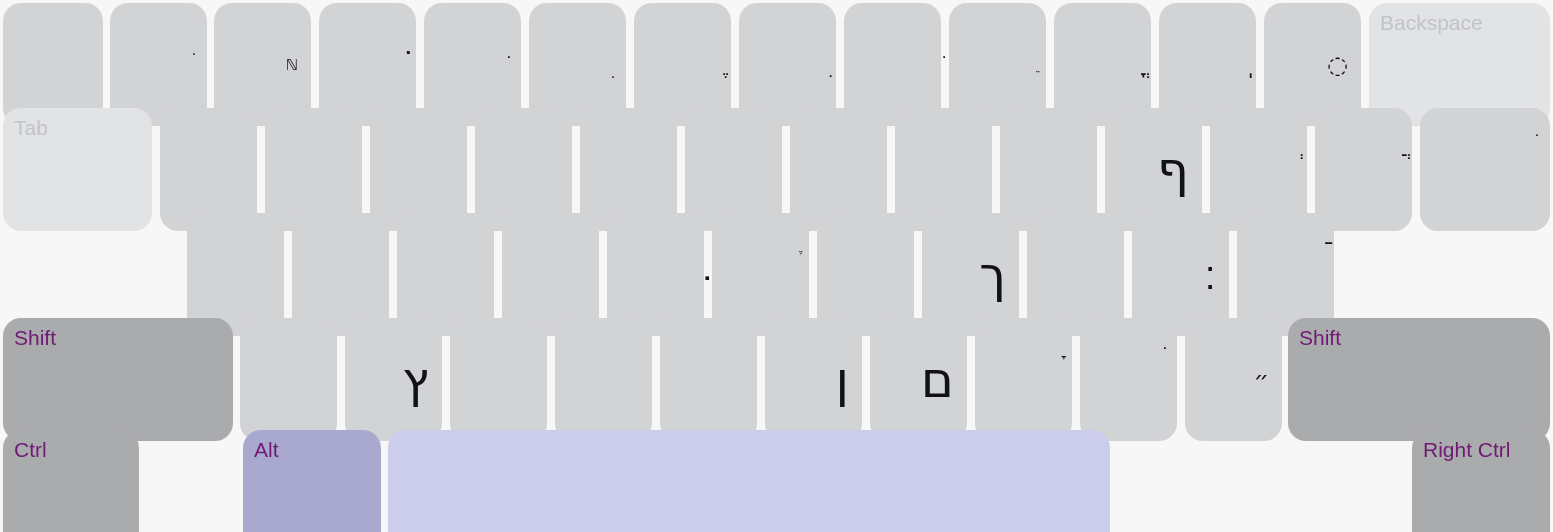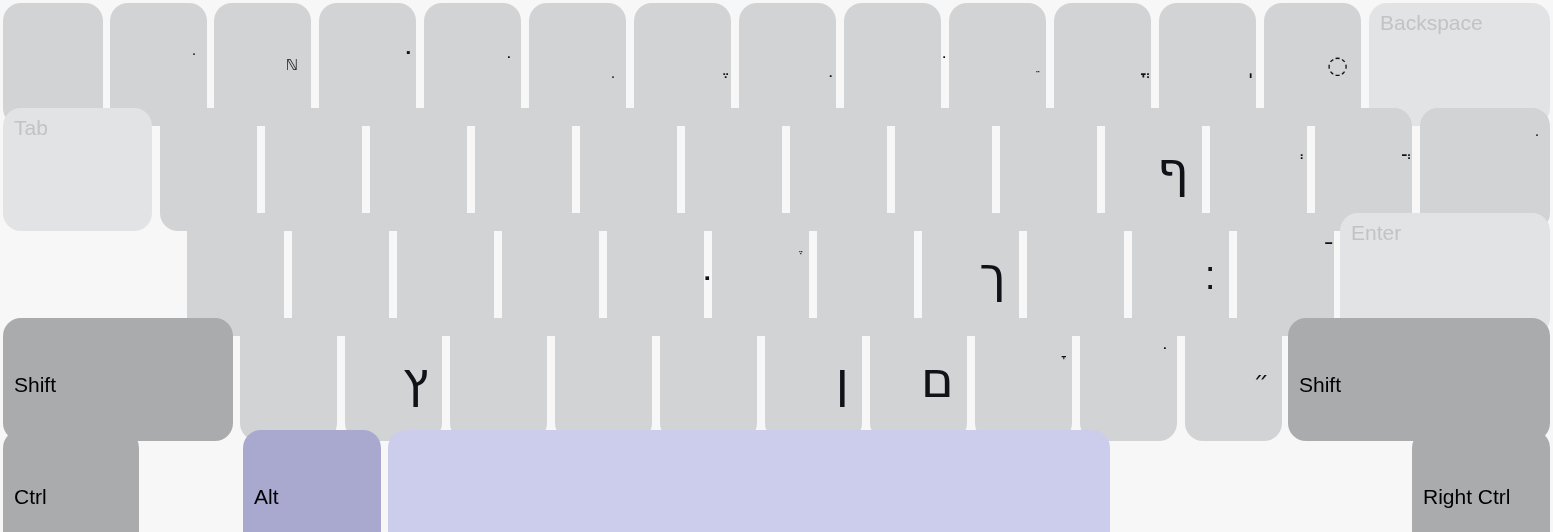--- a/index.html
+++ b/index.html
@@ -48,22 +48,21 @@
     left: 11px;
     top: 7px;
     font-size: 21px;
     line-height: 25px;
     color: #c1c3c5;
     white-space: nowrap;
     font-family: "Liberation Sans", sans-serif;
   }
   .key.dark .key-label,
   .key.alt .key-label {
-    color: #000000;
-    margin-top: 47px;
+    color: #701a75;
   }
   .glyph {
     position: absolute;
     right: 13px;
     top: 50%;
     transform: translateY(-50%);
     color: #111118;
     white-space: nowrap;
     font-family: "DejaVu Sans", sans-serif;
     line-height: 1;
@@ -173,23 +172,20 @@
       <div class="key" style="left: 922px; width: 97px;">
         <span class="glyph g-xl">ך</span>
       </div>
       <div class="key" style="left: 1027px; width: 97px;"></div>
       <div class="key" style="left: 1132px; width: 97px;">
         <span class="glyph g-lg">׃</span>
       </div>
       <div class="key" style="left: 1237px; width: 97px;">
         <span class="glyph g-md hi">ֿ</span>
       </div>
-      <div class="key light" style="left: 1340px; width: 210px;">
-        <span class="key-label">Enter</span>
-      </div>
     </div>
     <div class="kb-row" style="top: 315px;">
       <div class="key dark" style="left: 3px; width: 230px;">
         <span class="key-label">Shift</span>
       </div>
       <div class="key" style="left: 240px; width: 97px;"></div>
       <div class="key" style="left: 345px; width: 97px;">
         <span class="glyph g-xl">ץ</span>
       </div>
       <div class="key" style="left: 450px; width: 97px;"></div>

